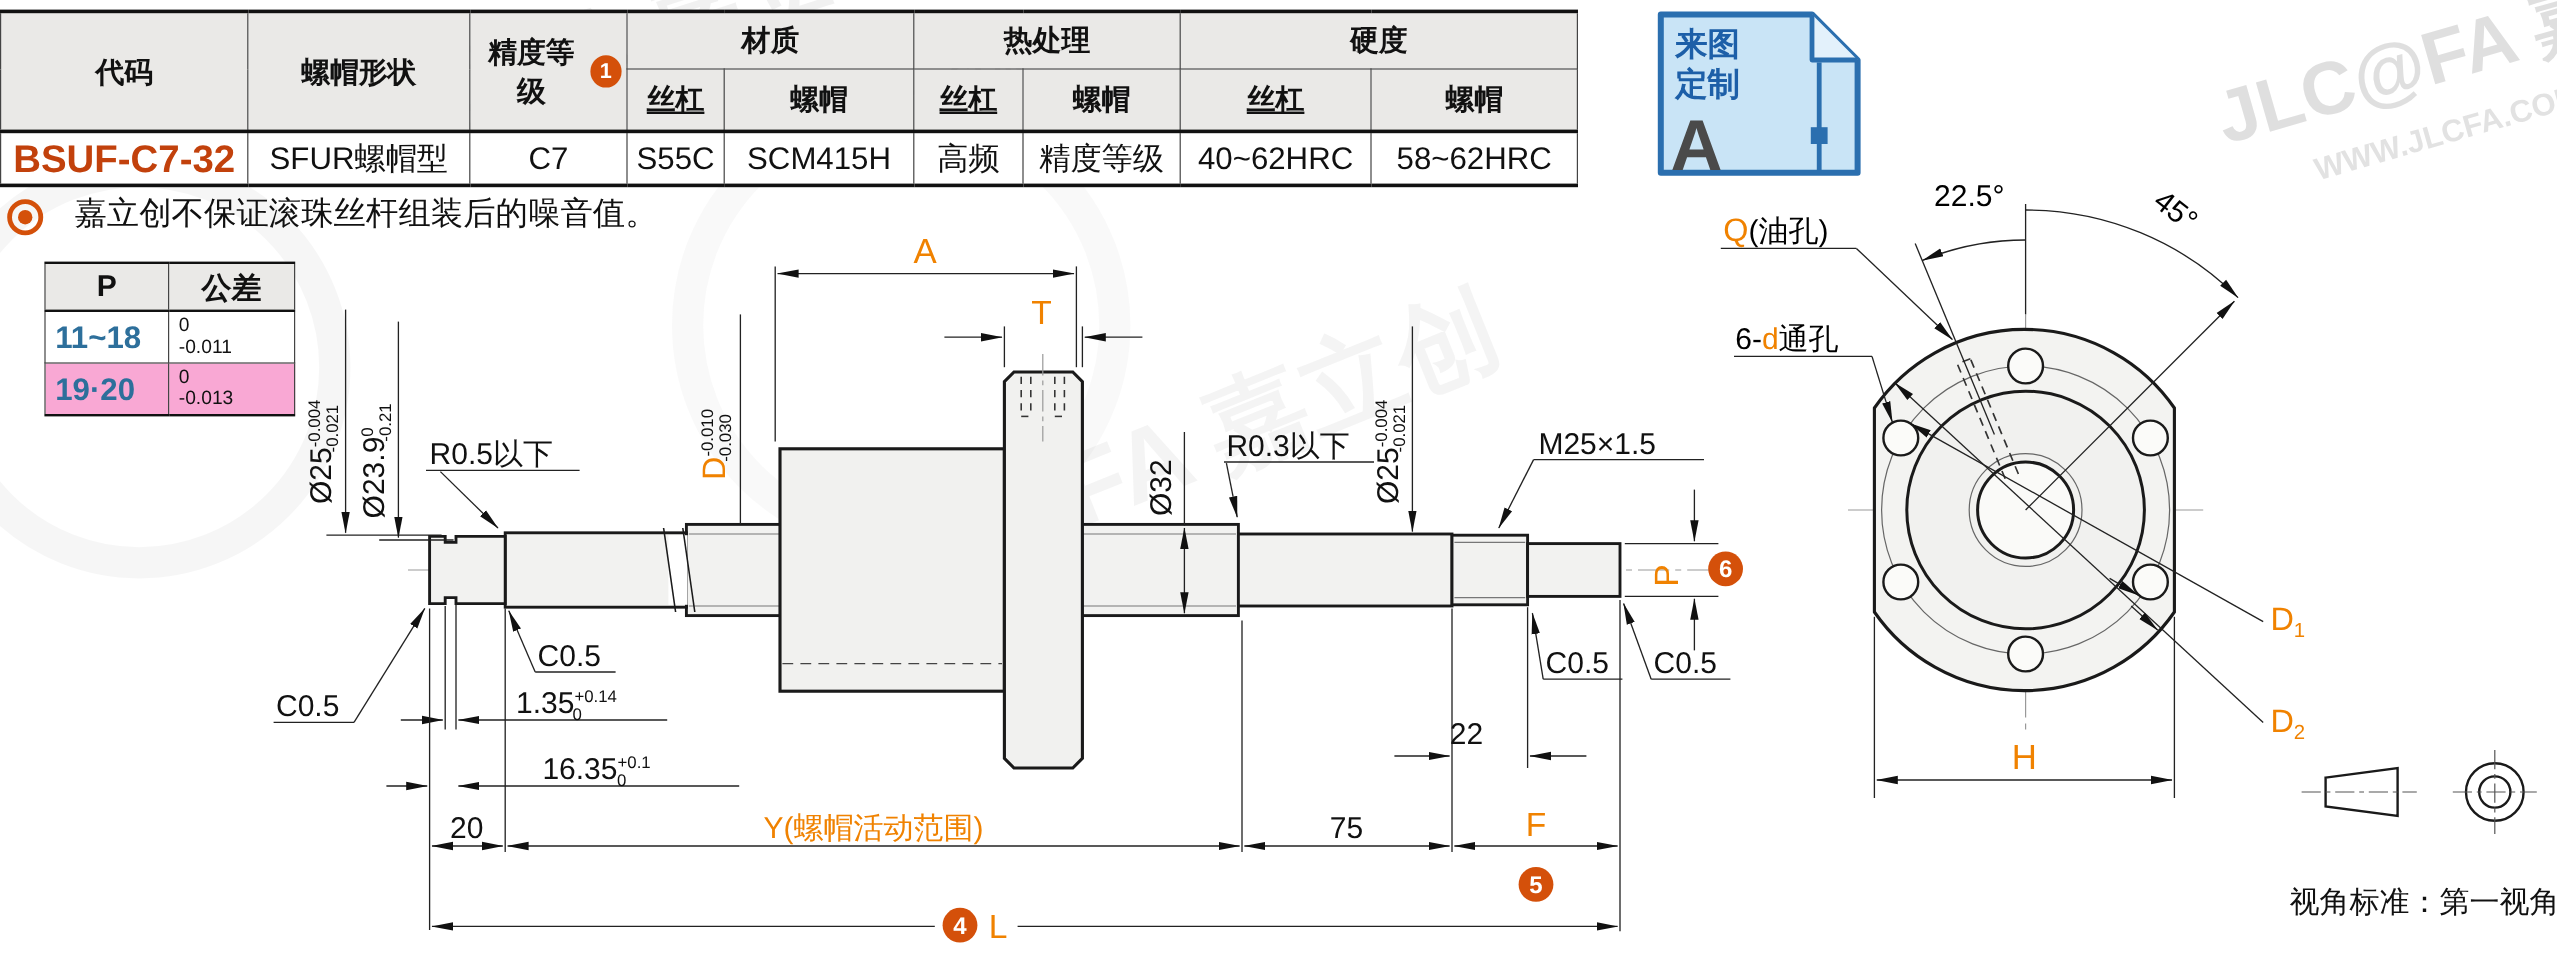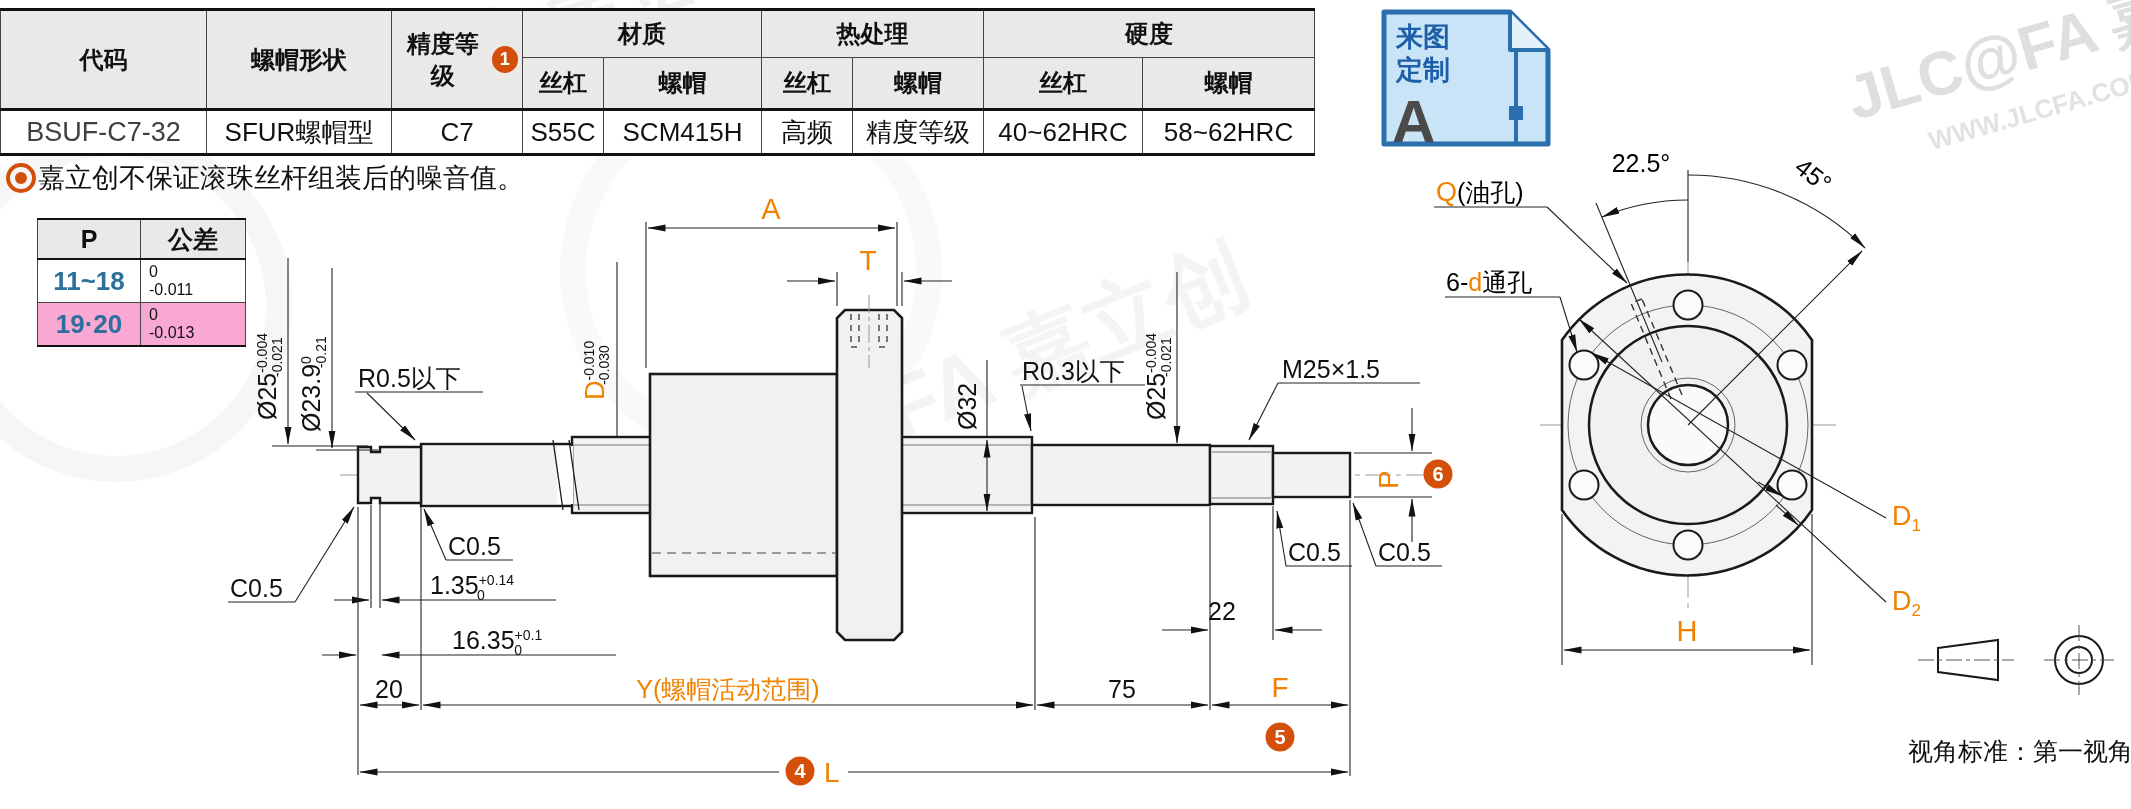--- a/index.html
+++ b/index.html
@@ -9,35 +9,35 @@
   .wm{position:absolute;color:rgba(120,120,120,.10);font-weight:700;white-space:nowrap;pointer-events:none;}
   .wm-ring{position:absolute;border:26px solid rgba(130,130,130,.07);border-radius:50%;pointer-events:none;}
   
   table{border-collapse:collapse;}
   .spec{position:absolute;left:0;top:8px;table-layout:fixed;}
   .spec th,.spec td{border:1.5px solid #444;text-align:center;vertical-align:middle;padding:0 4px;overflow:hidden;}
   .spec th{background:#EAE9E7;font-size:24px;font-weight:700;}
   .spec td{font-size:26px;background:#fff;}
   .spec .thick-b{border-bottom:3px solid #111;}
   .spec tr:first-child th{border-top:3px solid #111;}
-  .spec .code{color:#404040;font-weight:400;font-size:27px;}
-  .u{}
+  .spec .code{color:#c2410c;font-weight:700;font-size:32px;}
+  .u{text-decoration:underline;}
   .badge-inline{display:inline-block;width:27px;height:27px;border-radius:50%;background:#D4500A;color:#fff;
      font-size:18px;font-weight:700;line-height:27px;text-align:center;}
   .prec-cell{display:flex;flex-direction:row;align-items:center;gap:2px;}
   
-  .note{position:absolute;left:6px;top:160px;display:flex;align-items:center;gap:2px;font-size:27px;}
+  .note{position:absolute;left:6px;top:160px;display:flex;align-items:flex-end;gap:26px;font-size:27px;}
   .bullet{width:22px;height:22px;border-radius:50%;border:4px solid #D4500A;position:relative;}
   .bullet::after{content:"";position:absolute;left:5px;top:5px;width:12px;height:12px;border-radius:50%;background:#D4500A;}
   
   .ptab{position:absolute;left:37px;top:218px;}
   .ptab th,.ptab td{border:1.5px solid #444;padding:0 8px;}
   .ptab th{background:#EAE9E7;font-size:25px;font-weight:700;width:86px;height:38px;border-bottom:2.5px solid #111;border-top:2px solid #111;}
   .ptab td{height:42px;}
-  .ptab .pv{color:#2D6F9B;font-weight:700;font-size:26px;text-align:center;}
+  .ptab .pv{color:#2D6F9B;font-weight:700;font-size:26px;}
   .ptab .tol{font-size:16px;line-height:1.15;text-align:left;width:88px;}
   .ptab tr.hl td{background:#f9a8d4;}
   .ptab tr:last-child td{border-bottom:2.5px solid #111;}
   svg text{font-family:"Liberation Sans","DejaVu Sans",sans-serif;}
   .svgwrap{position:absolute;left:0;top:0;}
 </style>
 </head>
 <body>
 
 <div class="page">

